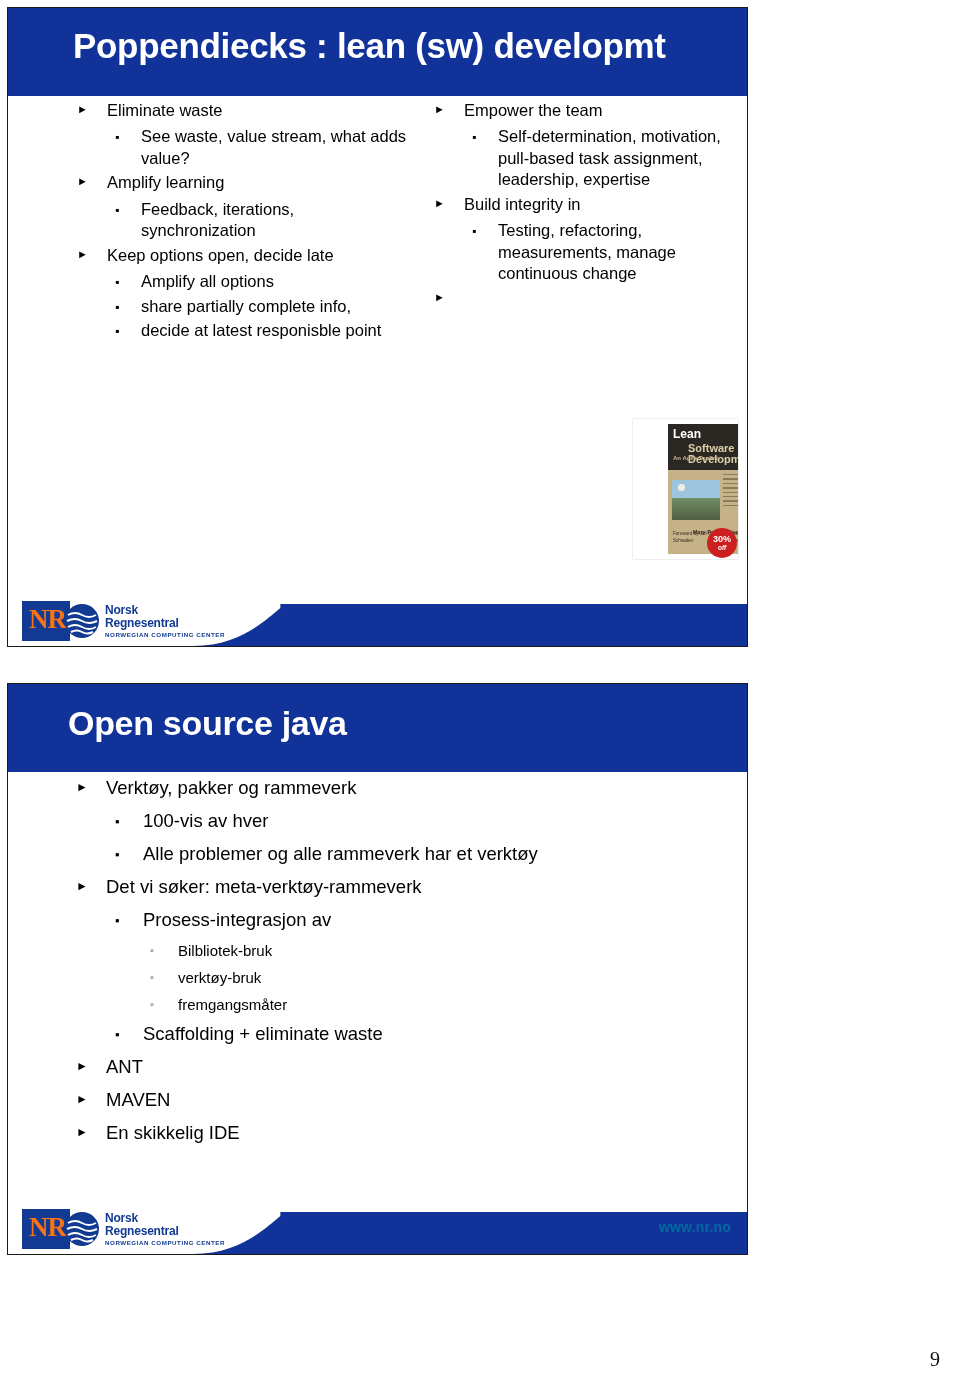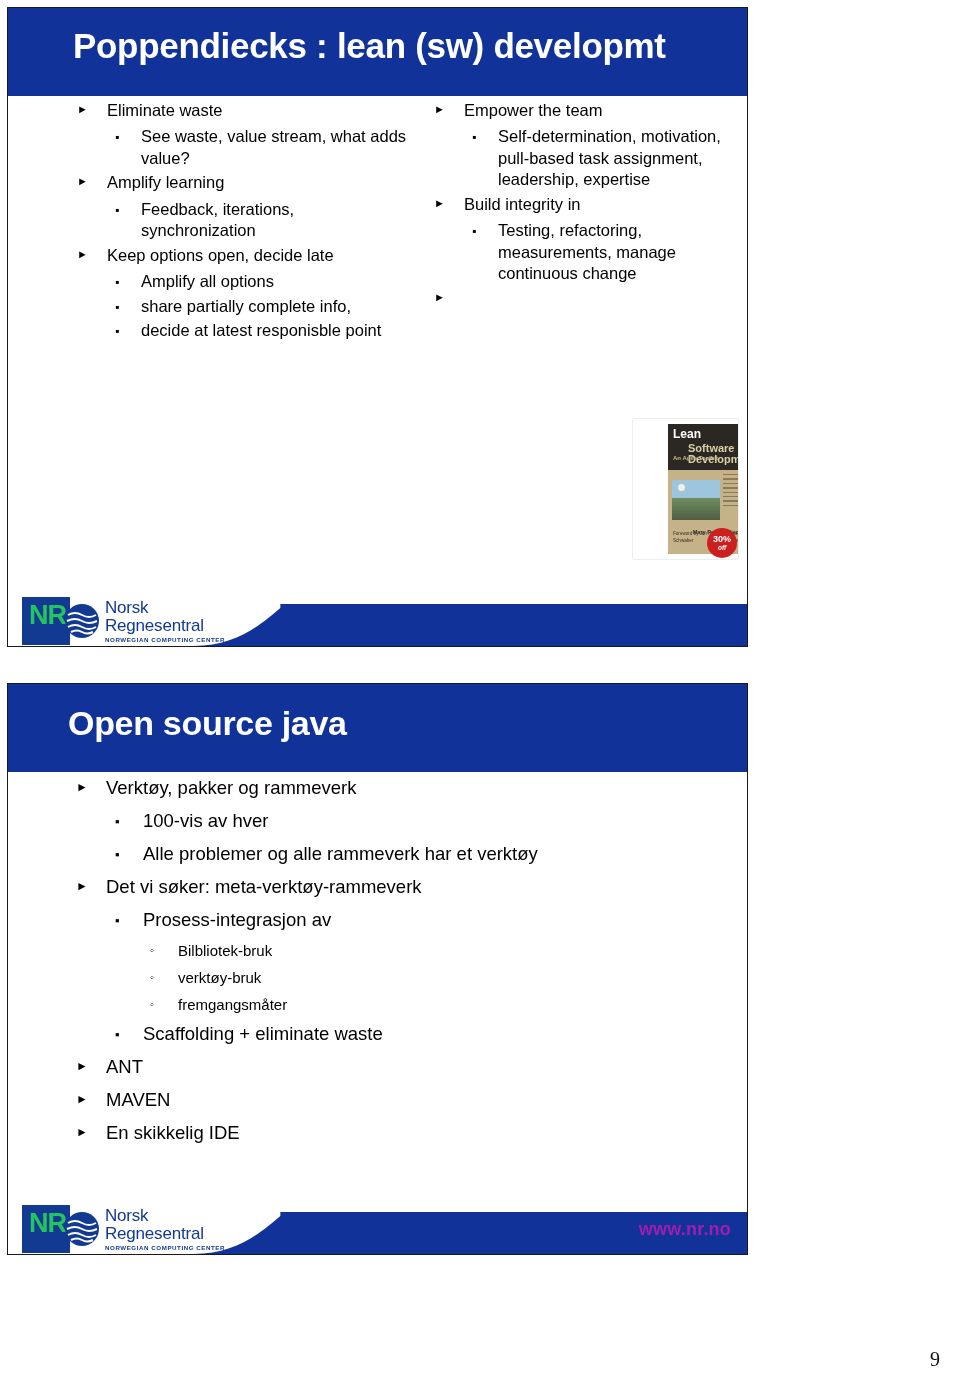--- a/index.html
+++ b/index.html
@@ -138,58 +138,58 @@
   }
   .footer-curve{
     position:absolute;
     left:0; top:0;
     width:100%; height:100%;
   }
   .footer-url{
     position:absolute;
     right:16px;
     top:17px;
-    color:#a21caf;
-    font-size:18px;
+    color:#0369a1;
+    font-size:14px;
     font-weight:bold;
     letter-spacing:0.2px;
   }
 
   
   .nr-logo{
     position:absolute;
     left:14px;
     top:6px;
     height:42px;
     display:flex;
     align-items:center;
   }
   .nr-box{
     background:#123a93;
-    color:#22c55e;
+    color:#f97316;
     font-weight:bold;
     font-size:27px;
     line-height:1;
-    padding:5px 4px 16px 7px;
+    padding:5px 4px 8px 7px;
     letter-spacing:-1px;
-    font-family:Liberation Sans, sans-serif;
+    font-family:Liberation Serif, serif;
   }
   .nr-globe{
     width:36px;height:36px;
     margin-left:-6px;
     position:relative;
   }
   .nr-words{
     margin-left:5px;
     line-height:1;
   }
   .nr-w1,.nr-w2{
     color:#123a93;
-    font-weight:normal;
-    font-size:17px;
+    font-weight:bold;
+    font-size:12px;
     display:block;
     letter-spacing:-0.2px;
   }
   .nr-w2{ margin-top:1px; }
   .nr-sub{
     display:block;
     color:#123a93;
     font-size:6.2px;
     letter-spacing:0.55px;
     margin-top:2.5px;

